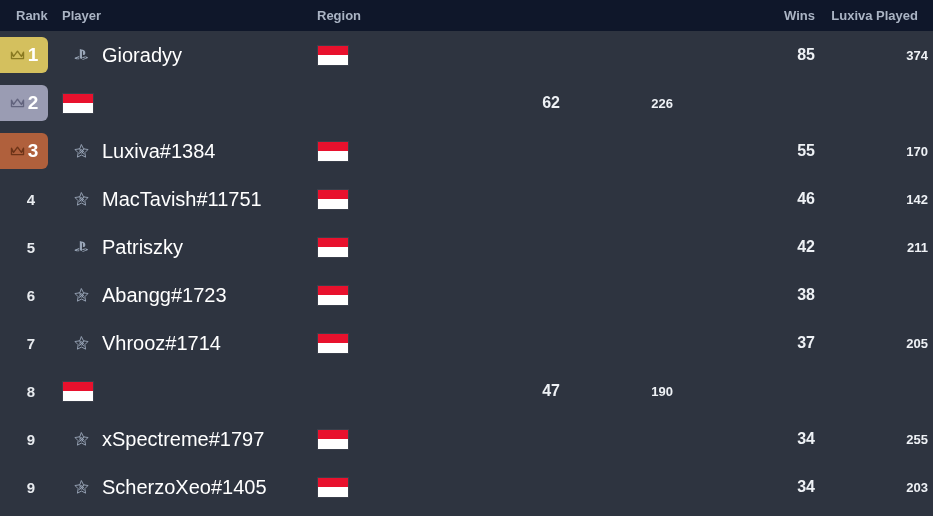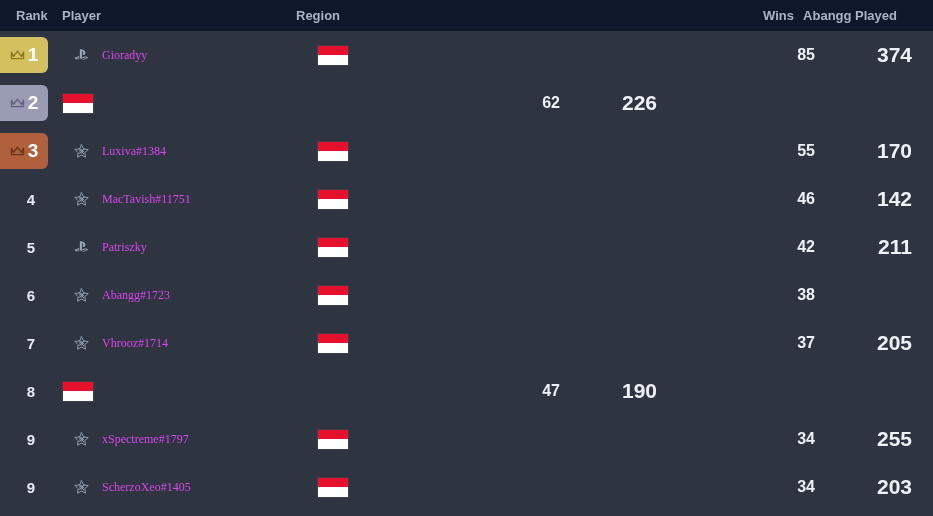--- a/index.html
+++ b/index.html
@@ -13,21 +13,21 @@
 
   
   .lb-header {
     height:31px; flex:0 0 31px;
     background:#0f172a;
     display:flex; align-items:center;
     color:#aab4c4;
     font-size:13px; font-weight:bold;
   }
   .lb-header .col-rank    { width:62px;  padding-left:16px; }
-  .lb-header .col-player  { width:234px; }
+  .lb-header .col-player  { width:255px; }
   .lb-header .col-region  { width:418px; }
   .lb-header .col-wins    { width:80px;  text-align:right; }
   .lb-header .col-matches { width:118px; text-align:right; padding-right:15px; }
 
   
   .lb-body { flex:1 1 auto; }
   .lb-row {
     height:48px;
     display:flex; align-items:center;
     color:#edf0f4;
@@ -54,53 +54,53 @@
   .cell-player {
     width:255px; flex:0 0 255px;
     display:flex; align-items:center;
   }
   .platform-icon {
     width:22px; flex:0 0 22px;
     display:flex; align-items:center; justify-content:center;
     margin-right:10px; margin-left:8px;
     color:#9aa6b8;
   }
-  .player-name { font-size:12px; color:#d946ef; white-space:nowrap;font-family:Liberation Serif, serif; }
+  .player-name { font-size:20px; color:#ffffff; white-space:nowrap; }
 
   .cell-region { width:418px; flex:0 0 418px; display:flex; align-items:center; }
   .flag {
     width:32px; height:21px;
     display:block;
     border:1px solid rgba(255,255,255,0.06);
   }
   .flag .flag-top    { height:50%; background:#e8112d; }
   .flag .flag-bottom { height:50%; background:#ffffff; }
 
   .cell-wins {
     width:80px; flex:0 0 80px;
     text-align:right;
     font-size:16px; font-weight:bold; color:#eef1f5;
   }
   .cell-matches {
     width:118px; flex:0 0 118px;
-    text-align:right; padding-right:21px;
-    font-size:21px; font-weight:bold; color:#eef1f5;
+    text-align:right; padding-right:5px;
+    font-size:13px; font-weight:bold; color:#eef1f5;
   }
 </style>
 </head>
 <body>
 
 <div class="leaderboard">
 
   <div class="lb-header">
     <div class="col-rank">Rank</div>
     <div class="col-player">Player</div>
     <div class="col-region">Region</div>
     <div class="col-wins">Wins</div>
-    <div class="col-matches">Abangg Played</div>
+    <div class="col-matches">Luxiva Played</div>
   </div>
 
   <div class="lb-body" id="lb-body">
       <div class="lb-row">
         <div class="cell-rank">
           <div class="rank-badge" style="background: rgb(212, 192, 94);">
             <span>
               <svg width="15" height="12" viewBox="0 0 15 12" fill="none" stroke="#8a7a22" stroke-width="1.4" stroke-linejoin="round" stroke-linecap="round">
                 <path d="M1.5 3.2 L3.6 7.4 L7.5 2.2 L11.4 7.4 L13.5 3.2 L13.5 9.6 L1.5 9.6 Z"></path>
               </svg>

